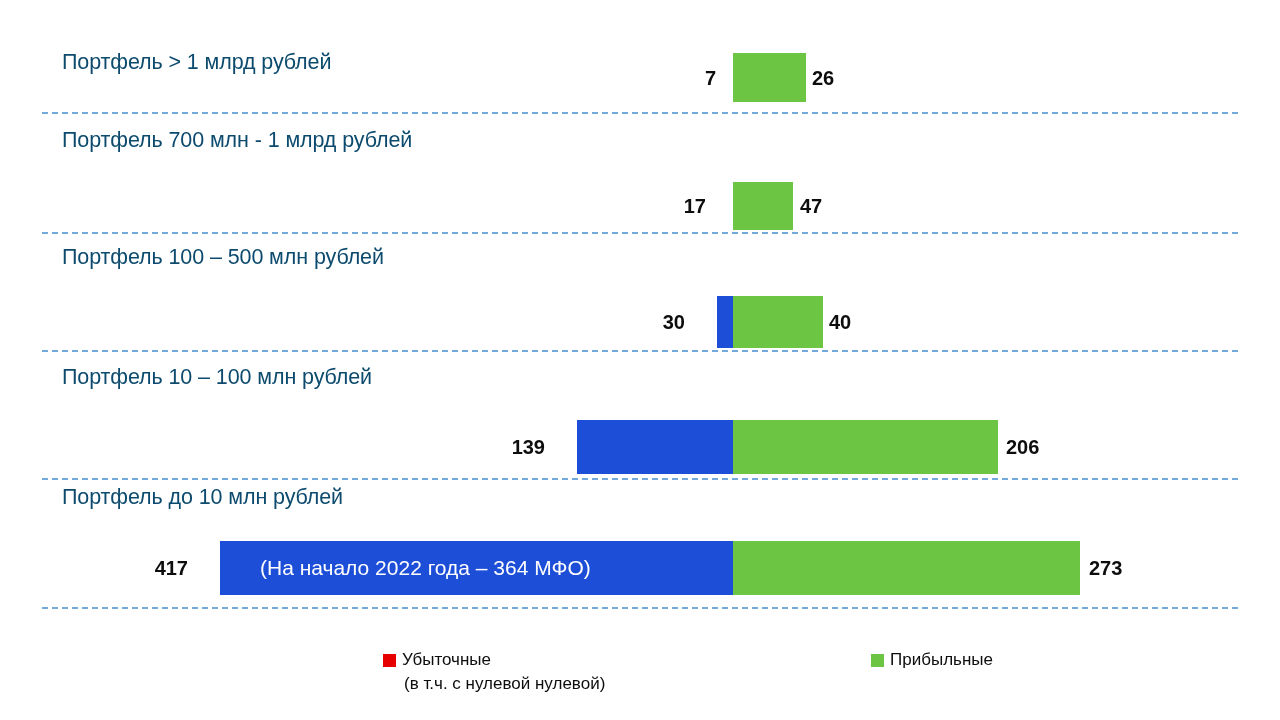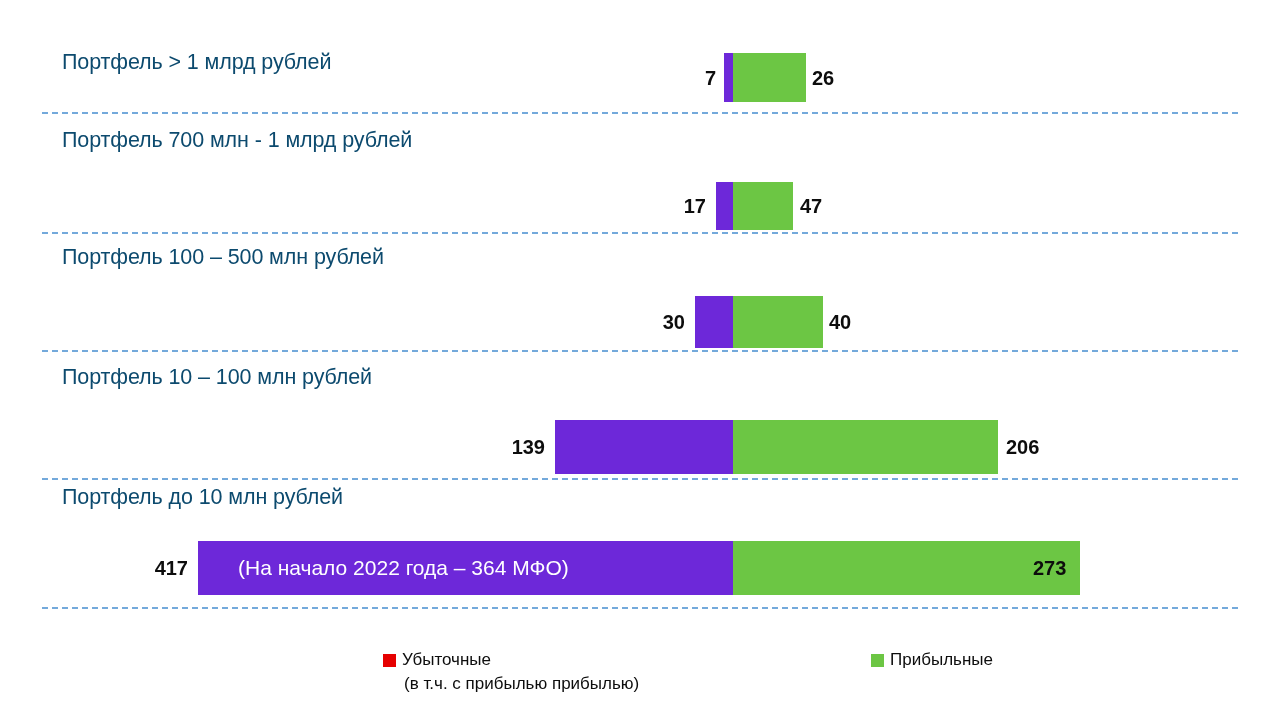--- a/index.html
+++ b/index.html
@@ -53,21 +53,22 @@
     left: 0;
     width: 1280px;
   }
 
   .bar-seg {
     position: absolute;
     top: 0;
     height: 100%;
   }
   .bar-seg.loss {
-    background: #6d28d9;
+    background: #1d4ed8;
+    margin-left: 22px;
   }
   .bar-seg.profit {
     background: #6CC644;
   }
 
   .val {
     position: absolute;
     font-family: "Liberation Sans", sans-serif;
     font-weight: bold;
     font-size: 20px;
@@ -181,30 +182,30 @@
   </div>
 
   <div class="row" style="top:0">
     <div class="row-label" style="top:485px">Портфель до 10 млн рублей</div>
     <div class="bar-band" style="top:541px;height:54px">
       <div class="bar-seg loss" style="left:198px;width:535px">
         <div class="inbar-note" style="left:40px">(На начало 2022 года – 364 МФО)</div>
       </div>
       <div class="bar-seg profit" style="left:733px;width:347px"></div>
       <div class="val left" style="left:108px;width:80px;top:50%;transform:translateY(-50%)">417</div>
-      <div class="val right" style="left:1033px;top:50%;transform:translateY(-50%)">273</div>
+      <div class="val right" style="left:1089px;top:50%;transform:translateY(-50%)">273</div>
     </div>
     <div class="divider" style="top:607px"></div>
   </div>
 
   <div id="legend">
     <div class="legend-entry" style="left:383px;top:6px">
       <span class="legend-swatch loss"></span>
       <span class="legend-text">Убыточные</span>
-      <span class="legend-sub">(в т.ч. с прибылью прибылью)</span>
+      <span class="legend-sub">(в т.ч. с нулевой нулевой)</span>
     </div>
     <div class="legend-entry" style="left:871px;top:6px">
       <span class="legend-swatch profit"></span>
       <span class="legend-text">Прибыльные</span>
     </div>
   </div>
 
 </div>
 
 </body></html>

